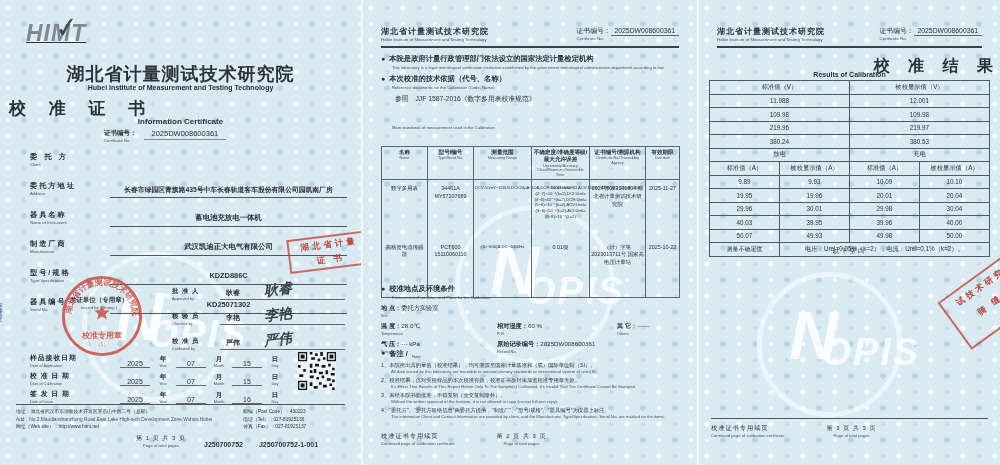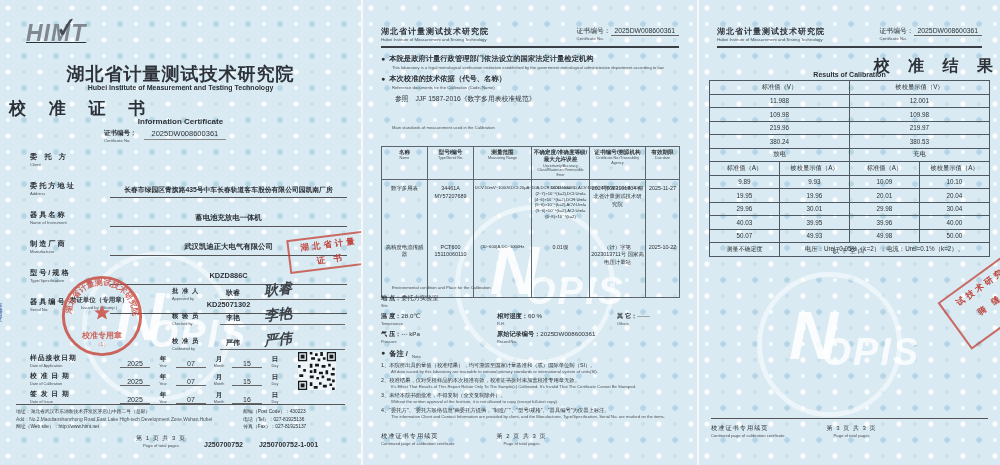--- a/index.html
+++ b/index.html
@@ -471,20 +471,24 @@
         <td>PCT600 15110060110</td>
         <td class="tiny">(10~600)A,DC~1000Hz</td>
         <td>0.01级</td>
         <td>（计）字第2023013711号 国家高电压计量站</td>
         <td>2025-10-22</td>
       </tr>
     </tbody>
   </table>
 
   <div class="sec env-sec">
+    <div class="bullet-line">
+        <span class="blt">●</span>
+        <span>校准地点及环境条件</span>
+      </div>
     <div class="bullet-en en">Environmental condition and Place for the Calibration</div>
     <div class="erow">
       <div class="eitem">
         <div class="el"><span class="k">地 点：</span><span>委托方实验室</span></div>
         <div class="en">Site</div>
       </div>
     </div>
     <div class="erow">
       <div class="eitem w105">
         <div class="el"><span class="k">温 度：</span><span>28.0℃</span></div>

